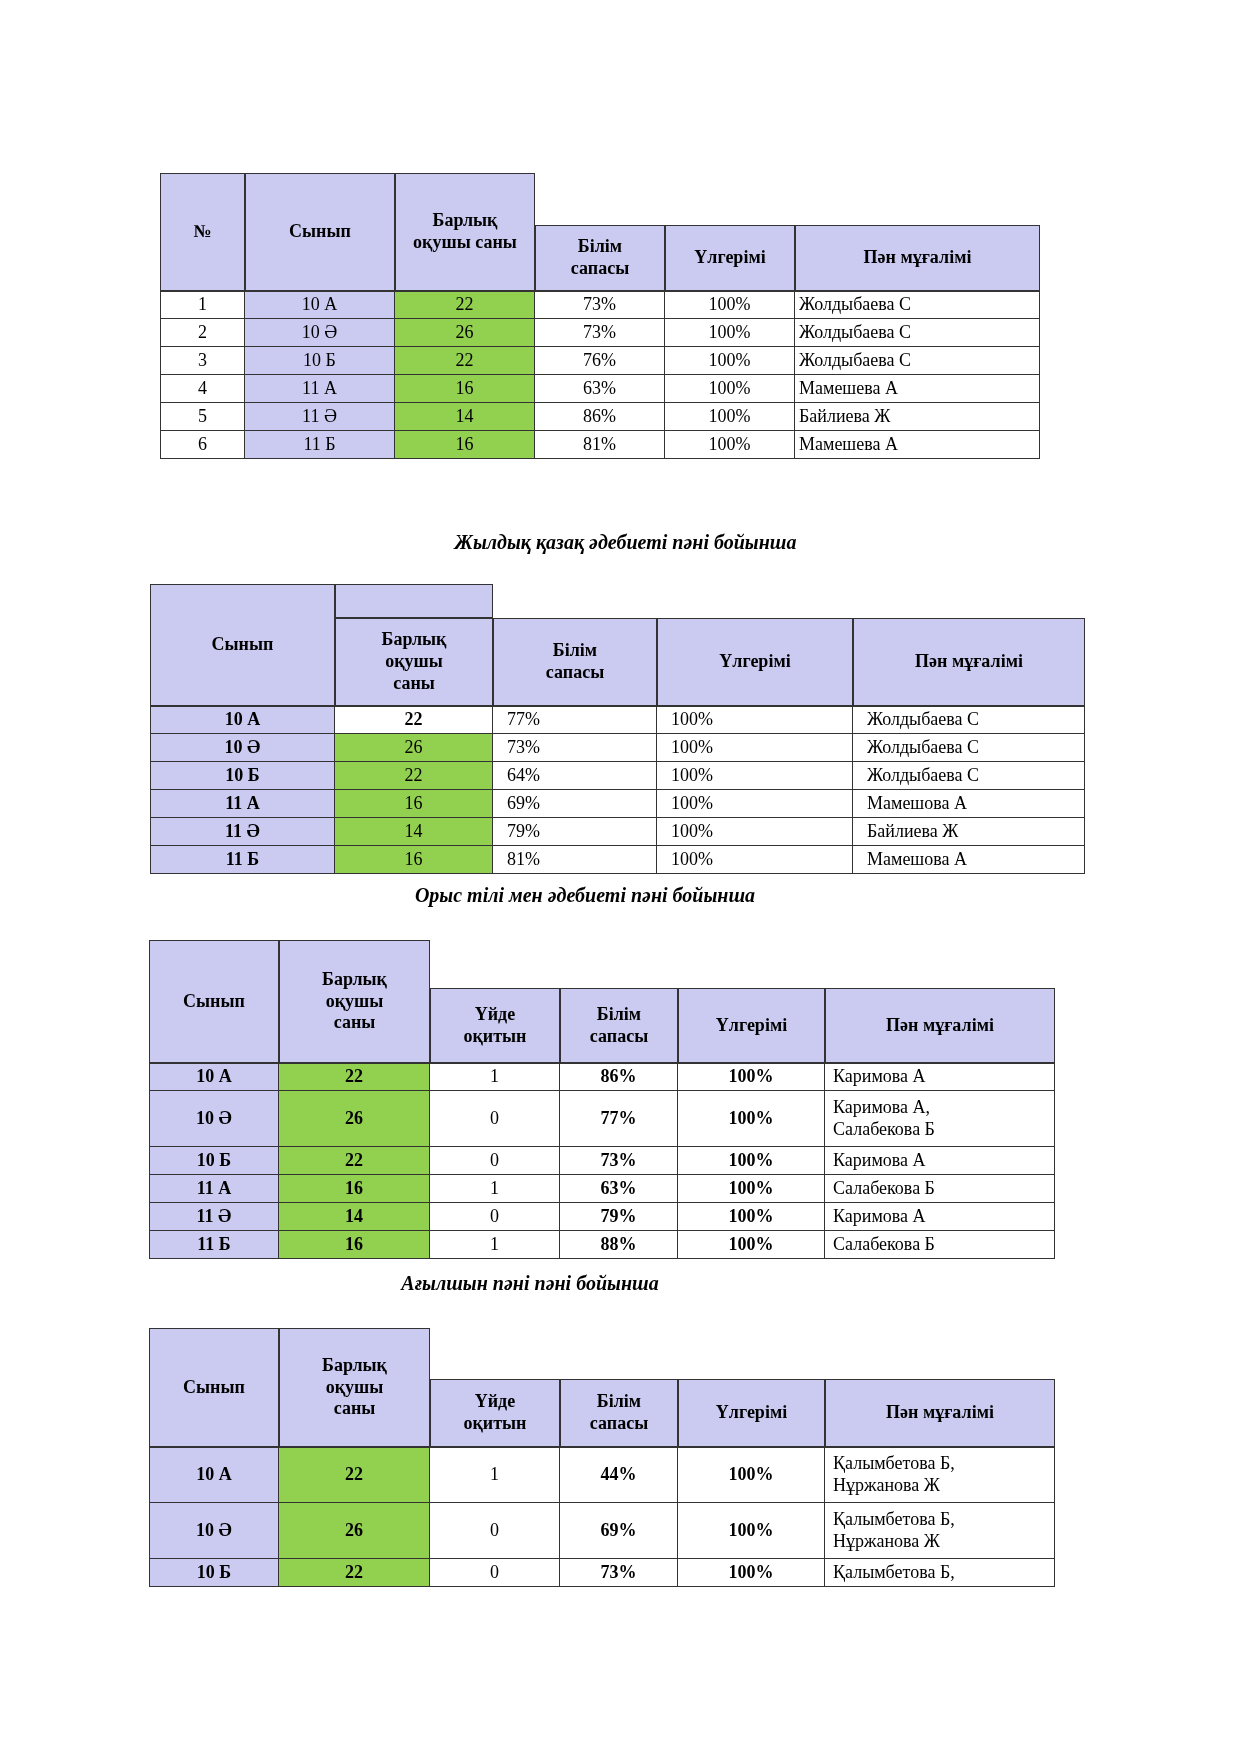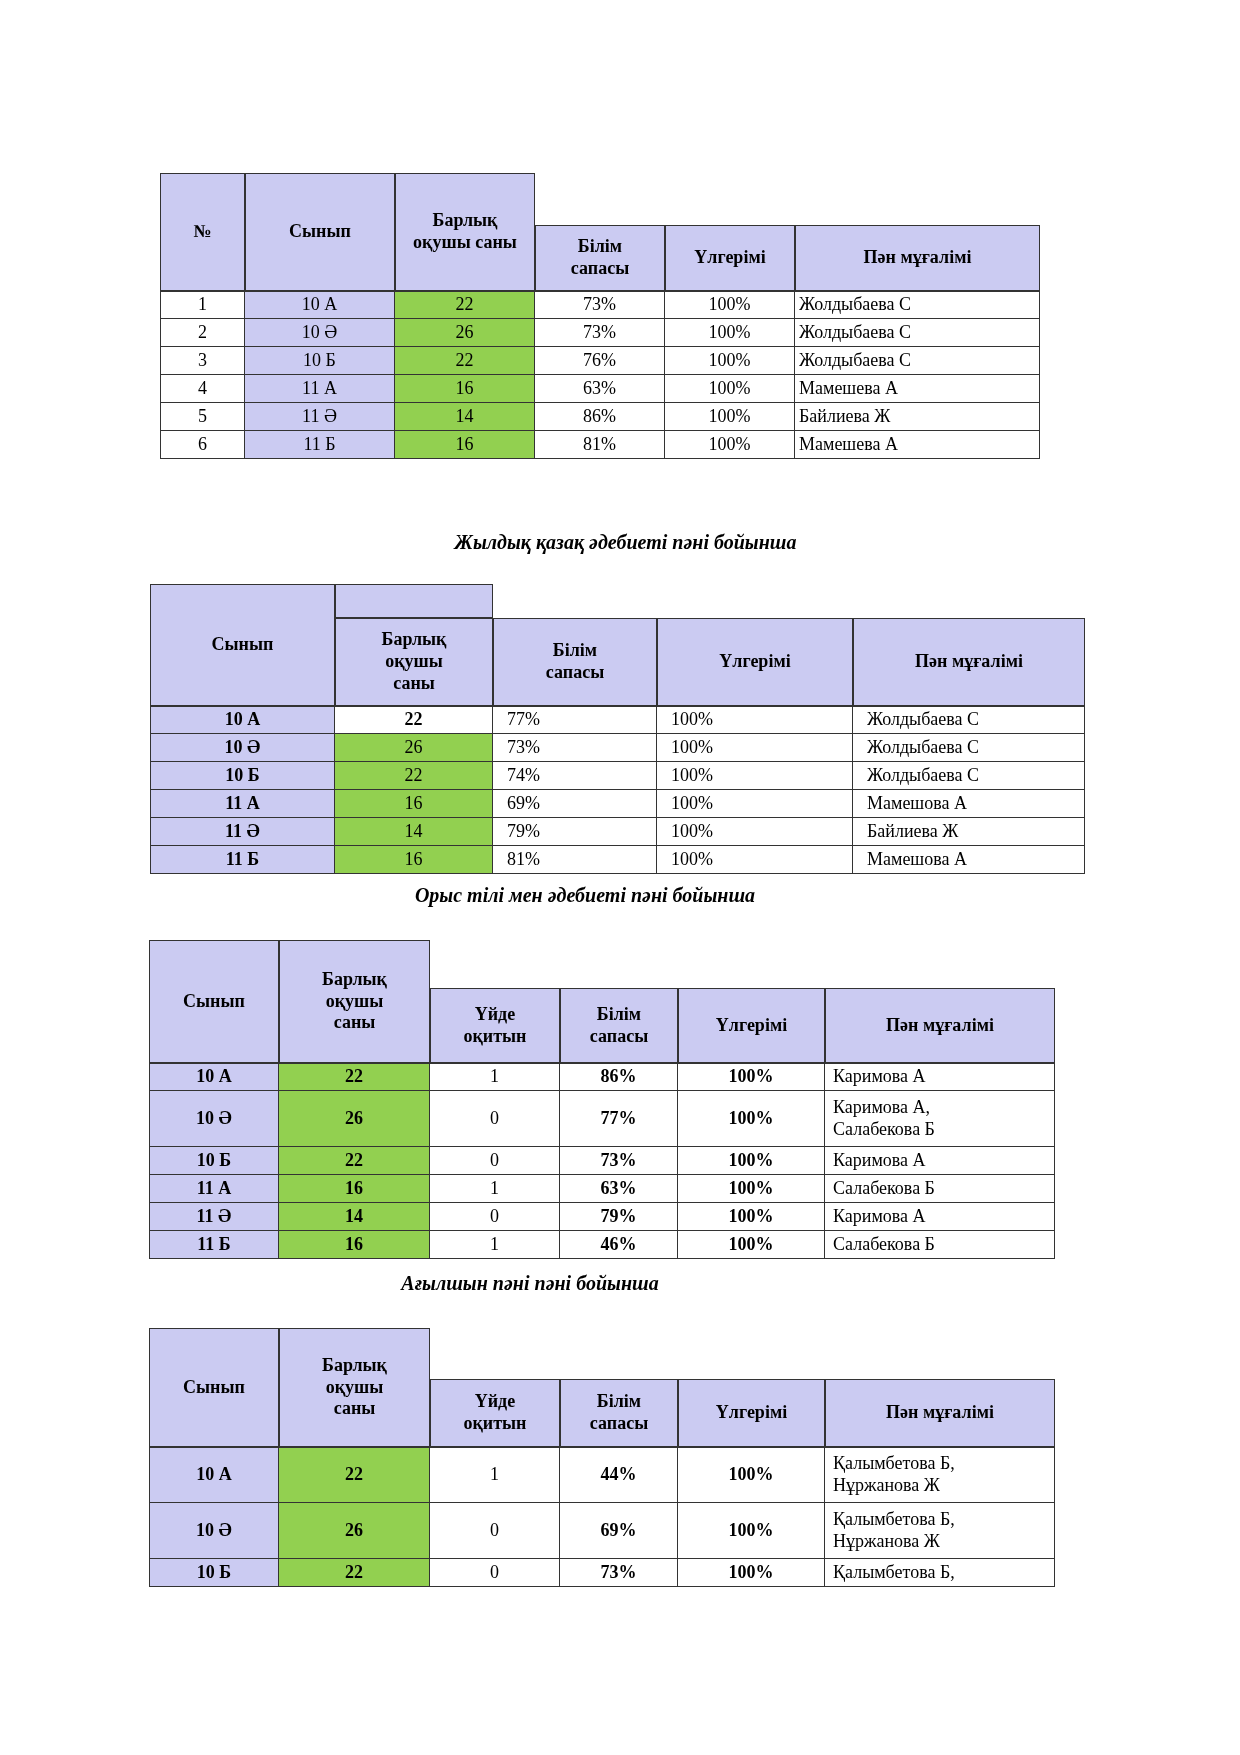--- a/index.html
+++ b/index.html
@@ -105,21 +105,21 @@
       <div class="bcell" style="background: rgb(255, 255, 255); justify-content: flex-start; text-align: left; padding-left: 14px; border-left: none;">77%</div>
       <div class="bcell" style="background: rgb(255, 255, 255); justify-content: flex-start; text-align: left; padding-left: 14px; border-left: none;">100%</div>
       <div class="bcell" style="background: rgb(255, 255, 255); justify-content: flex-start; text-align: left; padding-left: 14px; border-left: none;">Жолдыбаева С</div>
       <div class="bcell" style="background: rgb(203, 203, 242); font-weight: bold; border-top: none;">10 Ә</div>
       <div class="bcell" style="background: rgb(146, 208, 80); border-top: none; border-left: none;">26</div>
       <div class="bcell" style="background: rgb(255, 255, 255); justify-content: flex-start; text-align: left; padding-left: 14px; border-top: none; border-left: none;">73%</div>
       <div class="bcell" style="background: rgb(255, 255, 255); justify-content: flex-start; text-align: left; padding-left: 14px; border-top: none; border-left: none;">100%</div>
       <div class="bcell" style="background: rgb(255, 255, 255); justify-content: flex-start; text-align: left; padding-left: 14px; border-top: none; border-left: none;">Жолдыбаева С</div>
       <div class="bcell" style="background: rgb(203, 203, 242); font-weight: bold; border-top: none;">10 Б</div>
       <div class="bcell" style="background: rgb(146, 208, 80); border-top: none; border-left: none;">22</div>
-      <div class="bcell" style="background: rgb(255, 255, 255); justify-content: flex-start; text-align: left; padding-left: 14px; border-top: none; border-left: none;">74%</div>
+      <div class="bcell" style="background: rgb(255, 255, 255); justify-content: flex-start; text-align: left; padding-left: 14px; border-top: none; border-left: none;">64%</div>
       <div class="bcell" style="background: rgb(255, 255, 255); justify-content: flex-start; text-align: left; padding-left: 14px; border-top: none; border-left: none;">100%</div>
       <div class="bcell" style="background: rgb(255, 255, 255); justify-content: flex-start; text-align: left; padding-left: 14px; border-top: none; border-left: none;">Жолдыбаева С</div>
       <div class="bcell" style="background: rgb(203, 203, 242); font-weight: bold; border-top: none;">11 А</div>
       <div class="bcell" style="background: rgb(146, 208, 80); border-top: none; border-left: none;">16</div>
       <div class="bcell" style="background: rgb(255, 255, 255); justify-content: flex-start; text-align: left; padding-left: 14px; border-top: none; border-left: none;">69%</div>
       <div class="bcell" style="background: rgb(255, 255, 255); justify-content: flex-start; text-align: left; padding-left: 14px; border-top: none; border-left: none;">100%</div>
       <div class="bcell" style="background: rgb(255, 255, 255); justify-content: flex-start; text-align: left; padding-left: 14px; border-top: none; border-left: none;">Мамешова А</div>
       <div class="bcell" style="background: rgb(203, 203, 242); font-weight: bold; border-top: none;">11 Ә</div>
       <div class="bcell" style="background: rgb(146, 208, 80); border-top: none; border-left: none;">14</div>
       <div class="bcell" style="background: rgb(255, 255, 255); justify-content: flex-start; text-align: left; padding-left: 14px; border-top: none; border-left: none;">79%</div>
@@ -175,21 +175,21 @@
       <div class="bcell" style="background: rgb(255, 255, 255); justify-content: flex-start; text-align: left; padding-left: 8px; border-top: none; border-left: none;">Салабекова Б</div>
       <div class="bcell" style="background: rgb(203, 203, 242); font-weight: bold; border-top: none;">11 Ә</div>
       <div class="bcell" style="background: rgb(146, 208, 80); font-weight: bold; border-top: none; border-left: none;">14</div>
       <div class="bcell" style="background: rgb(255, 255, 255); border-top: none; border-left: none;">0</div>
       <div class="bcell" style="background: rgb(255, 255, 255); font-weight: bold; border-top: none; border-left: none;">79%</div>
       <div class="bcell" style="background: rgb(255, 255, 255); font-weight: bold; border-top: none; border-left: none;">100%</div>
       <div class="bcell" style="background: rgb(255, 255, 255); justify-content: flex-start; text-align: left; padding-left: 8px; border-top: none; border-left: none;">Каримова А</div>
       <div class="bcell" style="background: rgb(203, 203, 242); font-weight: bold; border-top: none;">11 Б</div>
       <div class="bcell" style="background: rgb(146, 208, 80); font-weight: bold; border-top: none; border-left: none;">16</div>
       <div class="bcell" style="background: rgb(255, 255, 255); border-top: none; border-left: none;">1</div>
-      <div class="bcell" style="background: rgb(255, 255, 255); font-weight: bold; border-top: none; border-left: none;">46%</div>
+      <div class="bcell" style="background: rgb(255, 255, 255); font-weight: bold; border-top: none; border-left: none;">88%</div>
       <div class="bcell" style="background: rgb(255, 255, 255); font-weight: bold; border-top: none; border-left: none;">100%</div>
       <div class="bcell" style="background: rgb(255, 255, 255); justify-content: flex-start; text-align: left; padding-left: 8px; border-top: none; border-left: none;">Салабекова Б</div>
     </div>
   </div>
 
 <div class="title t4title">Ағылшын пәні пәні бойынша</div>
 <div class="tbl" style="left: 149px; top: 1328px; width: 906px;">
     <div class="hdr" style="height: 119px;">
       <div class="hcell" style="left: 0px; top: 0px; width: 130px; height: 119px;">Сынып</div>
       <div class="hcell" style="left: 130px; top: 0px; width: 151px; height: 119px;">Барлық

